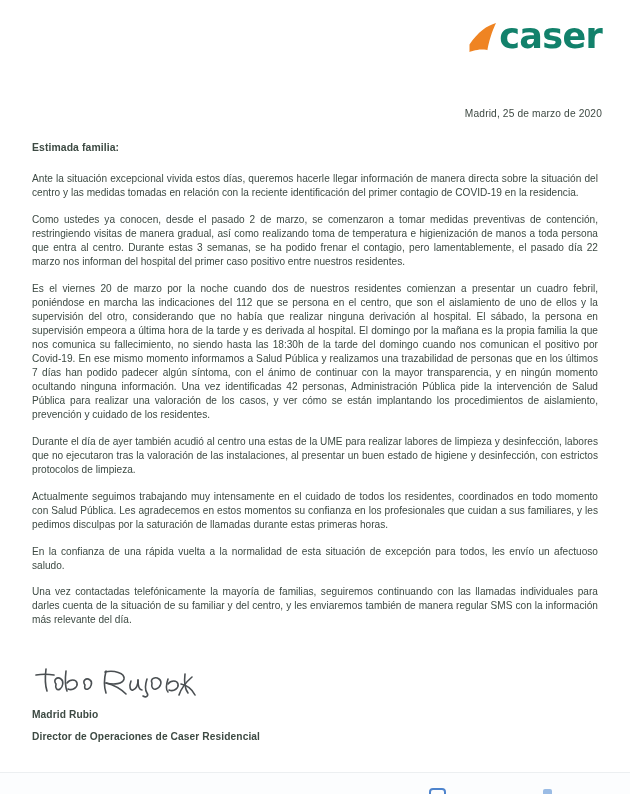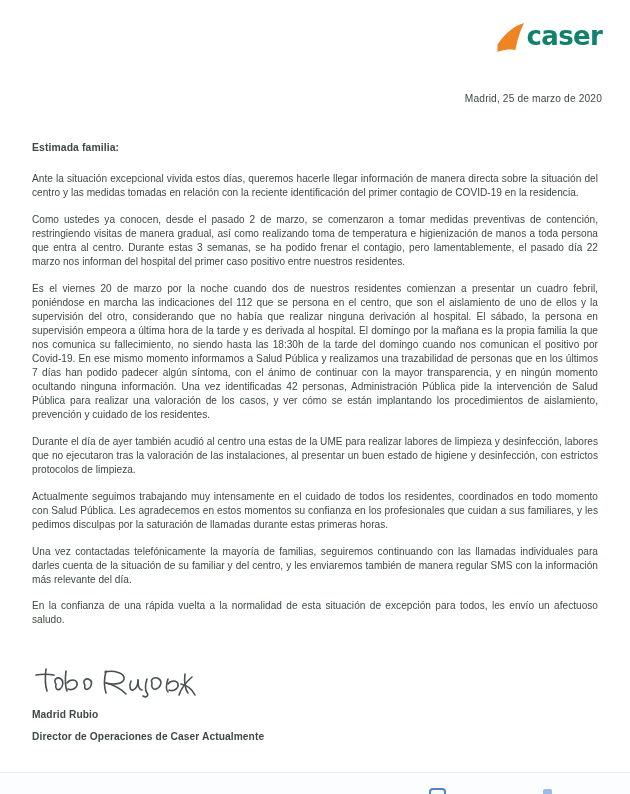--- a/index.html
+++ b/index.html
@@ -38,41 +38,41 @@
     gap: 2px;
   }
   .logo-mark {
     width: 30px;
     height: 31px;
     flex: 0 0 auto;
     margin-top: 4px;
   }
   .logo-word {
     font-family: "DejaVu Sans", sans-serif;
-    font-size: 26px;
+    font-size: 35px;
     line-height: 36px;
     font-weight: bold;
     color: #12816b;
     letter-spacing: -0.7px;
   }
   .logo-sub {
     font-family: "DejaVu Sans", sans-serif;
     font-size: 16.5px;
     line-height: 18px;
     color: #dd9440;
     margin-top: 1px;
     margin-right: 1px;
     letter-spacing: 0.1px;
   }
 
   
   .date-line {
     position: absolute;
     right: 28px;
-    top: 93px;
+    top: 108px;
     font-size: 10.2px;
     color: #3f4a44;
     letter-spacing: 0.15px;
   }
 
   
   .letter {
     position: absolute;
     left: 32px;
     top: 122px;
@@ -177,22 +177,22 @@
 
   <div class="date-line">Madrid, 25 de marzo de 2020</div>
 
   <div class="letter">
     <div class="salutation">Estimada familia:</div>
     <p class="para">Ante la situación excepcional vivida estos días, queremos hacerle llegar información de manera directa sobre la situación del centro y las medidas tomadas en relación con la reciente identificación del primer contagio de COVID-19 en la residencia.</p>
     <p class="para">Como ustedes ya conocen, desde el pasado 2 de marzo, se comenzaron a tomar medidas preventivas de contención, restringiendo visitas de manera gradual, así como realizando toma de temperatura e higienización de manos a toda persona que entra al centro. Durante estas 3 semanas, se ha podido frenar el contagio, pero lamentablemente, el pasado día 22 marzo nos informan del hospital del primer caso positivo entre nuestros residentes.</p>
     <p class="para">Es el viernes 20 de marzo por la noche cuando dos de nuestros residentes comienzan a presentar un cuadro febril, poniéndose en marcha las indicaciones del 112 que se persona en el centro, que son el aislamiento de uno de ellos y la supervisión del otro, considerando que no había que realizar ninguna derivación al hospital. El sábado, la persona en supervisión empeora a última hora de la tarde y es derivada al hospital. El domingo por la mañana es la propia familia la que nos comunica su fallecimiento, no siendo hasta las 18:30h de la tarde del domingo cuando nos comunican el positivo por Covid-19. En ese mismo momento informamos a Salud Pública y realizamos una trazabilidad de personas que en los últimos 7 días han podido padecer algún síntoma, con el ánimo de continuar con la mayor transparencia, y en ningún momento ocultando ninguna información. Una vez identificadas 42 personas, Administración Pública pide la intervención de Salud Pública para realizar una valoración de los casos, y ver cómo se están implantando los procedimientos de aislamiento, prevención y cuidado de los residentes.</p>
     <p class="para">Durante el día de ayer también acudió al centro una estas de la UME para realizar labores de limpieza y desinfección, labores que no ejecutaron tras la valoración de las instalaciones, al presentar un buen estado de higiene y desinfección, con estrictos protocolos de limpieza.</p>
     <p class="para">Actualmente seguimos trabajando muy intensamente en el cuidado de todos los residentes, coordinados en todo momento con Salud Pública. Les agradecemos en estos momentos su confianza en los profesionales que cuidan a sus familiares, y les pedimos disculpas por la saturación de llamadas durante estas primeras horas.</p>
+    <p class="para">En la confianza de una rápida vuelta a la normalidad de esta situación de excepción para todos, les envío un afectuoso saludo.</p>
     <p class="para">Una vez contactadas telefónicamente la mayoría de familias, seguiremos continuando con las llamadas individuales para darles cuenta de la situación de su familiar y del centro, y les enviaremos también de manera regular SMS con la información más relevante del día.</p>
-    <p class="para">En la confianza de una rápida vuelta a la normalidad de esta situación de excepción para todos, les envío un afectuoso saludo.</p>
   </div>
 
   <div class="sign-block">
     <svg class="sign-script" viewBox="0 0 210 34">
       <g fill="none" stroke="#4a4f52" stroke-width="1.6" stroke-linecap="round" stroke-linejoin="round">
         <path d="M4 9 C10 8 16 8 22 9"></path>
         <path d="M14 3 C13 11 13 19 15 25"></path>
         <path d="M24 18 C21 14 25 10 29 13 C32 15 31 21 28 23 C25 25 23 22 24 18 Z"></path>
         <path d="M34 5 C33 13 33 20 35 25"></path>
         <path d="M35 17 C38 13 44 13 45 17 C46 21 41 25 36 23"></path>
@@ -205,21 +205,21 @@
         <path d="M115 13 C113 19 113 24 115 27 C117 30 114 32 111 30"></path>
         <path d="M120 17 C118 13 123 10 127 13 C131 16 128 22 124 23 C121 24 119 21 120 17 Z"></path>
         <path d="M136 13 C134 19 134 24 136 26"></path>
         <path d="M136 18 C139 14 145 14 146 18 C147 22 142 26 137 24"></path>
         <path d="M153 8 C152 16 153 23 156 27"></path>
         <path d="M160 11 C153 17 149 23 147 29"></path>
         <path d="M149 18 C154 19 160 23 163 29"></path>
       </g>
     </svg>
     <div class="sign-name">Madrid Rubio</div>
-    <div class="sign-role">Director de Operaciones de Caser Actualmente</div>
+    <div class="sign-role">Director de Operaciones de Caser Residencial</div>
   </div>
 
   <div class="footer-sep"></div>
   <div class="footer-strip">
     <div class="footer-glyph one"></div>
     <div class="footer-glyph two"></div>
   </div>
 
 </div>
 

